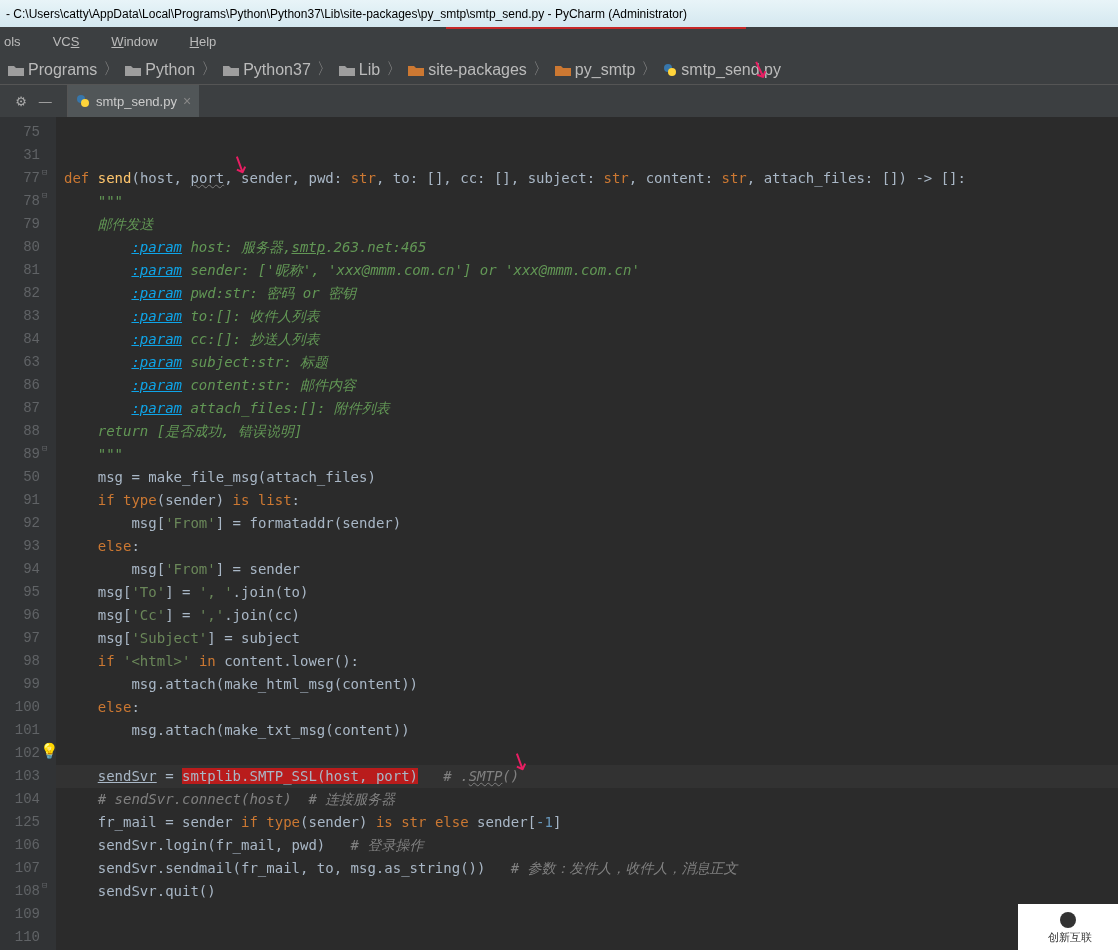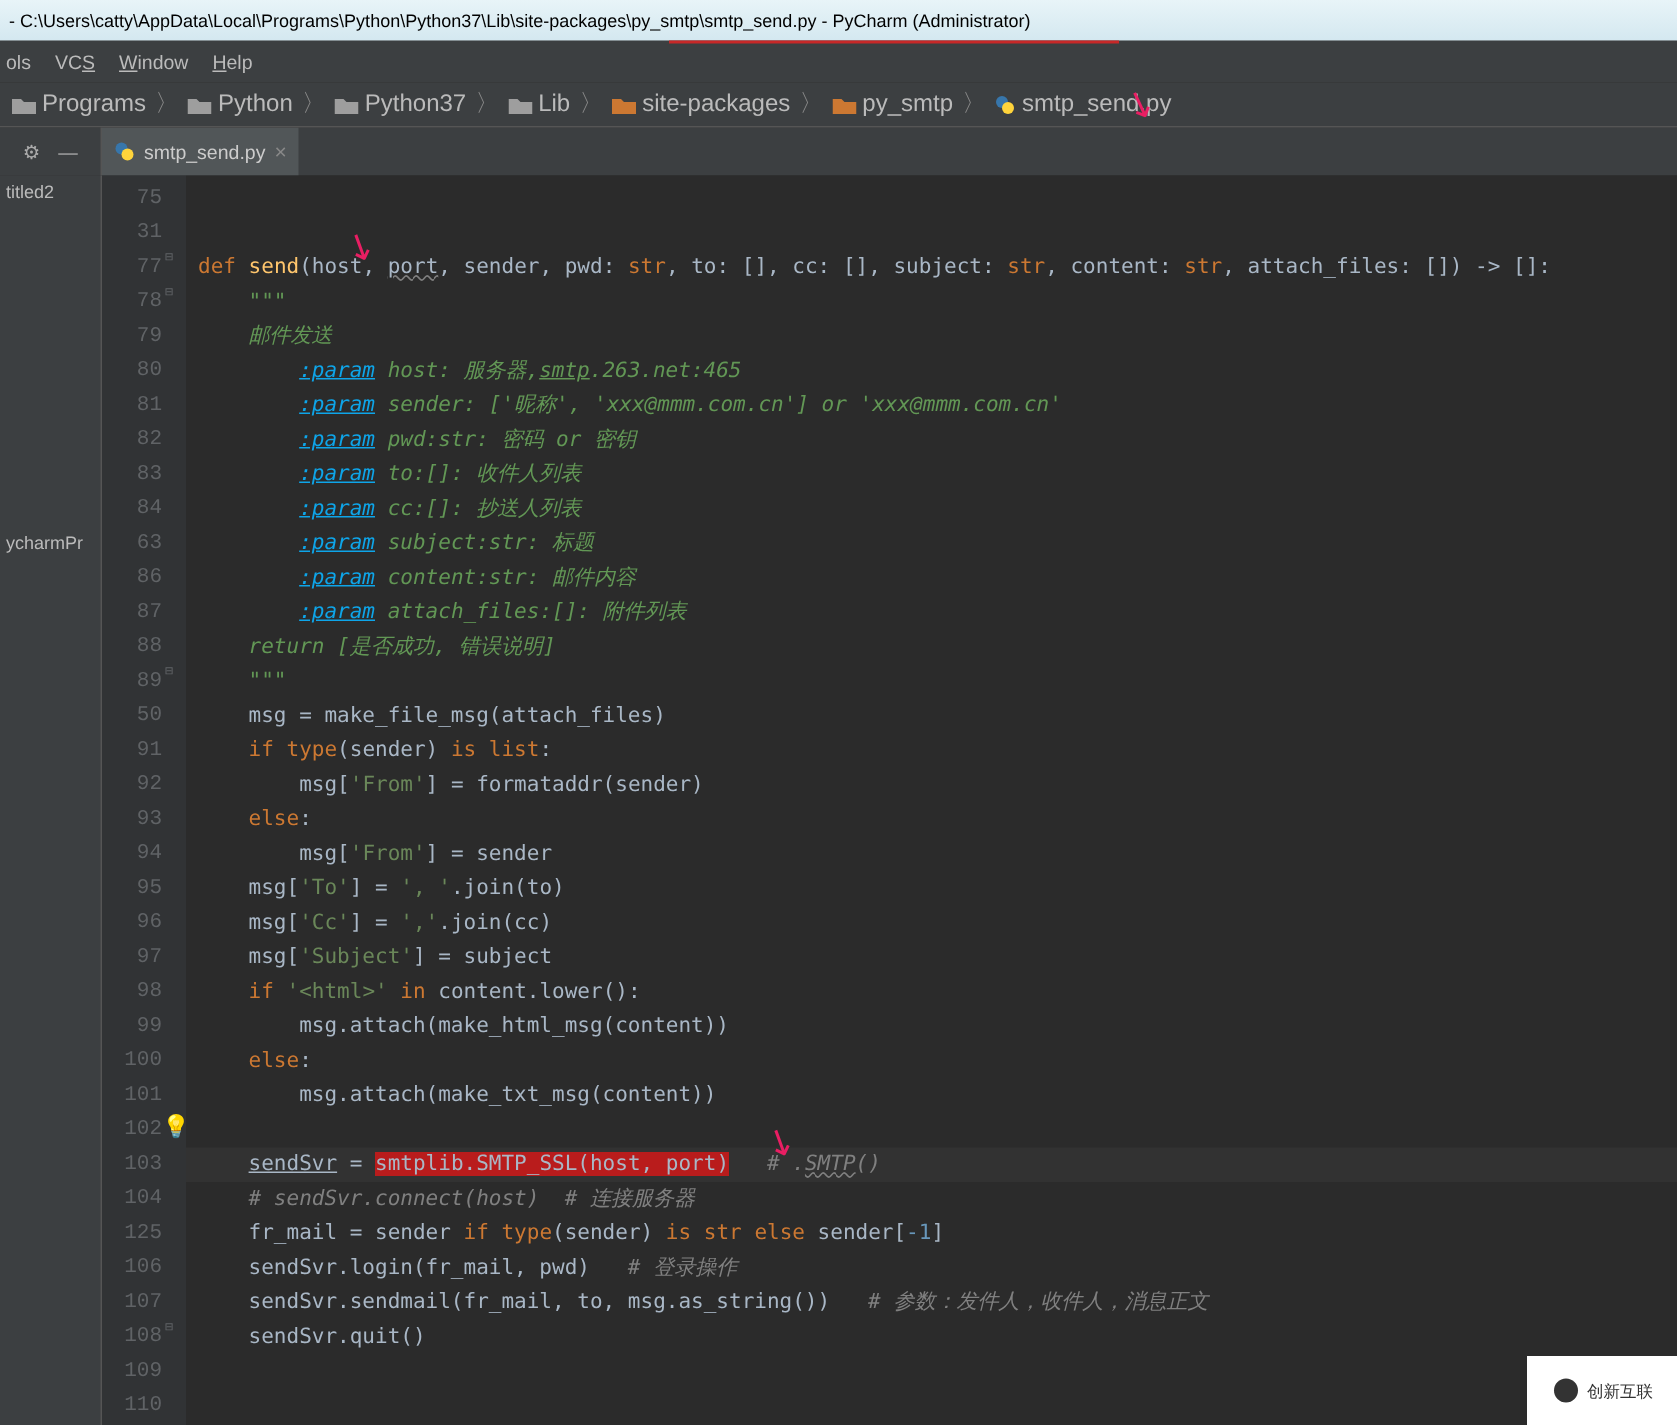--- a/index.html
+++ b/index.html
@@ -32,21 +32,21 @@
   background: #c62828;
 }
 .menubar {
   height: 28px;
   background: #3c3f41;
   display: flex;
   align-items: center;
   padding-left: 4px;
   font-size: 13px;
   color: #bbb;
-  gap: 16px;
+  gap: 32px;
 }
 .menubar .underline { text-decoration: underline; }
 .breadcrumbs {
   height: 30px;
   background: #3c3f41;
   border-bottom: 1px solid #555;
   display: flex;
   align-items: center;
   padding-left: 4px;
   font-size: 16px;
@@ -140,20 +140,21 @@
   bottom: 0;
   width: 100px;
   height: 46px;
   background: #fff;
   display:flex;
   align-items:center;
   justify-content:center;
   font-size: 11px;
   color: #333;
   font-family: "Microsoft YaHei", sans-serif;
+  flex-direction: column;
 }
 .wavy { text-decoration: underline wavy #808080; text-decoration-thickness: 1px; }
 </style>
 </head>
 <body>
 
 <div class="titlebar">
   <span> - C:\Users\catty\AppData\Local\Programs\Python\Python37\Lib\site-packages\py_smtp\smtp_send.py - PyCharm (Administrator)</span>
   <div class="title-underline"></div>
 </div>
@@ -228,24 +229,20 @@
     <svg width="14" height="14">
         <circle cx="5" cy="5" r="4" fill="#3776ab"></circle>
         <circle cx="9" cy="9" r="4" fill="#ffd43b"></circle>
       </svg>
     <span>smtp_send.py</span>
     <span class="close">×</span>
   </div>
 </div>
 
 <div class="main">
-  <div class="left-side">
-    <div class="vert-text">titled2</div>
-    <div class="vert-text2">ycharmPr</div>
-  </div>
   <div style="display:flex; flex:1; position:relative;">
     <div class="gutter" id="gutter">
       <span class="bulb">💡</span>
     <div class="ln">75</div>
         <div class="ln">31</div>
         <div class="ln">77</div>
         <div class="ln">78</div>
         <div class="ln">79</div>
         <div class="ln">80</div>
         <div class="ln">81</div>

